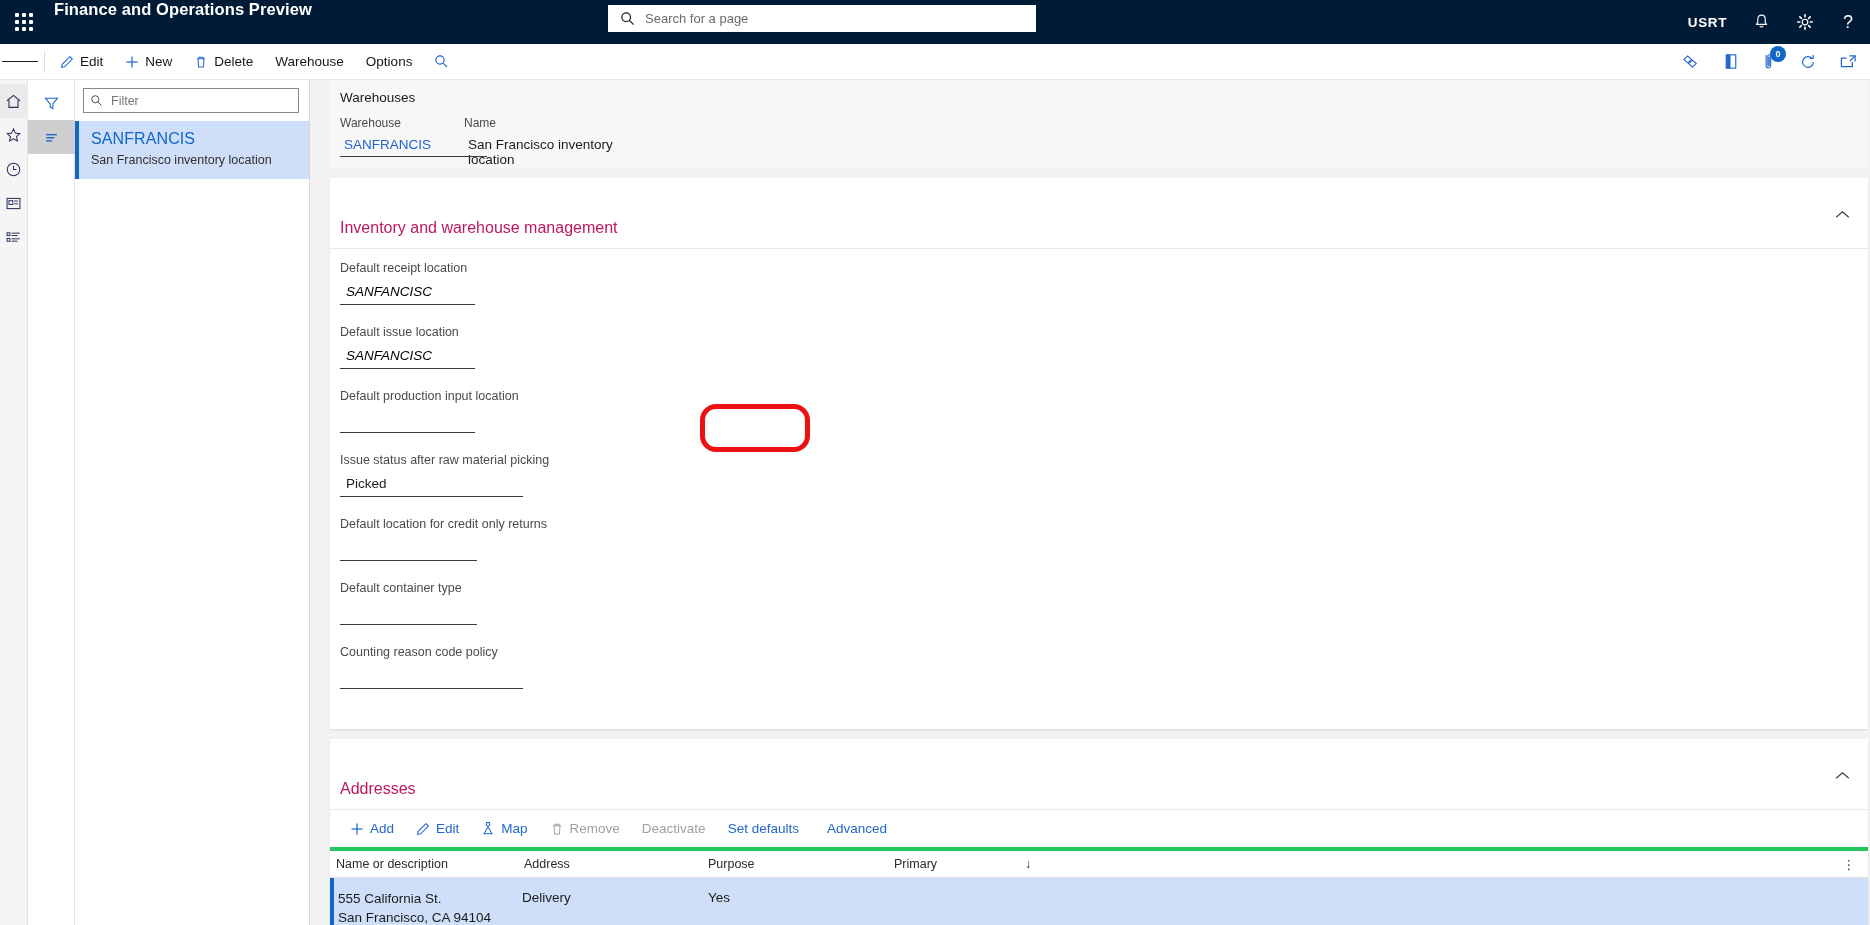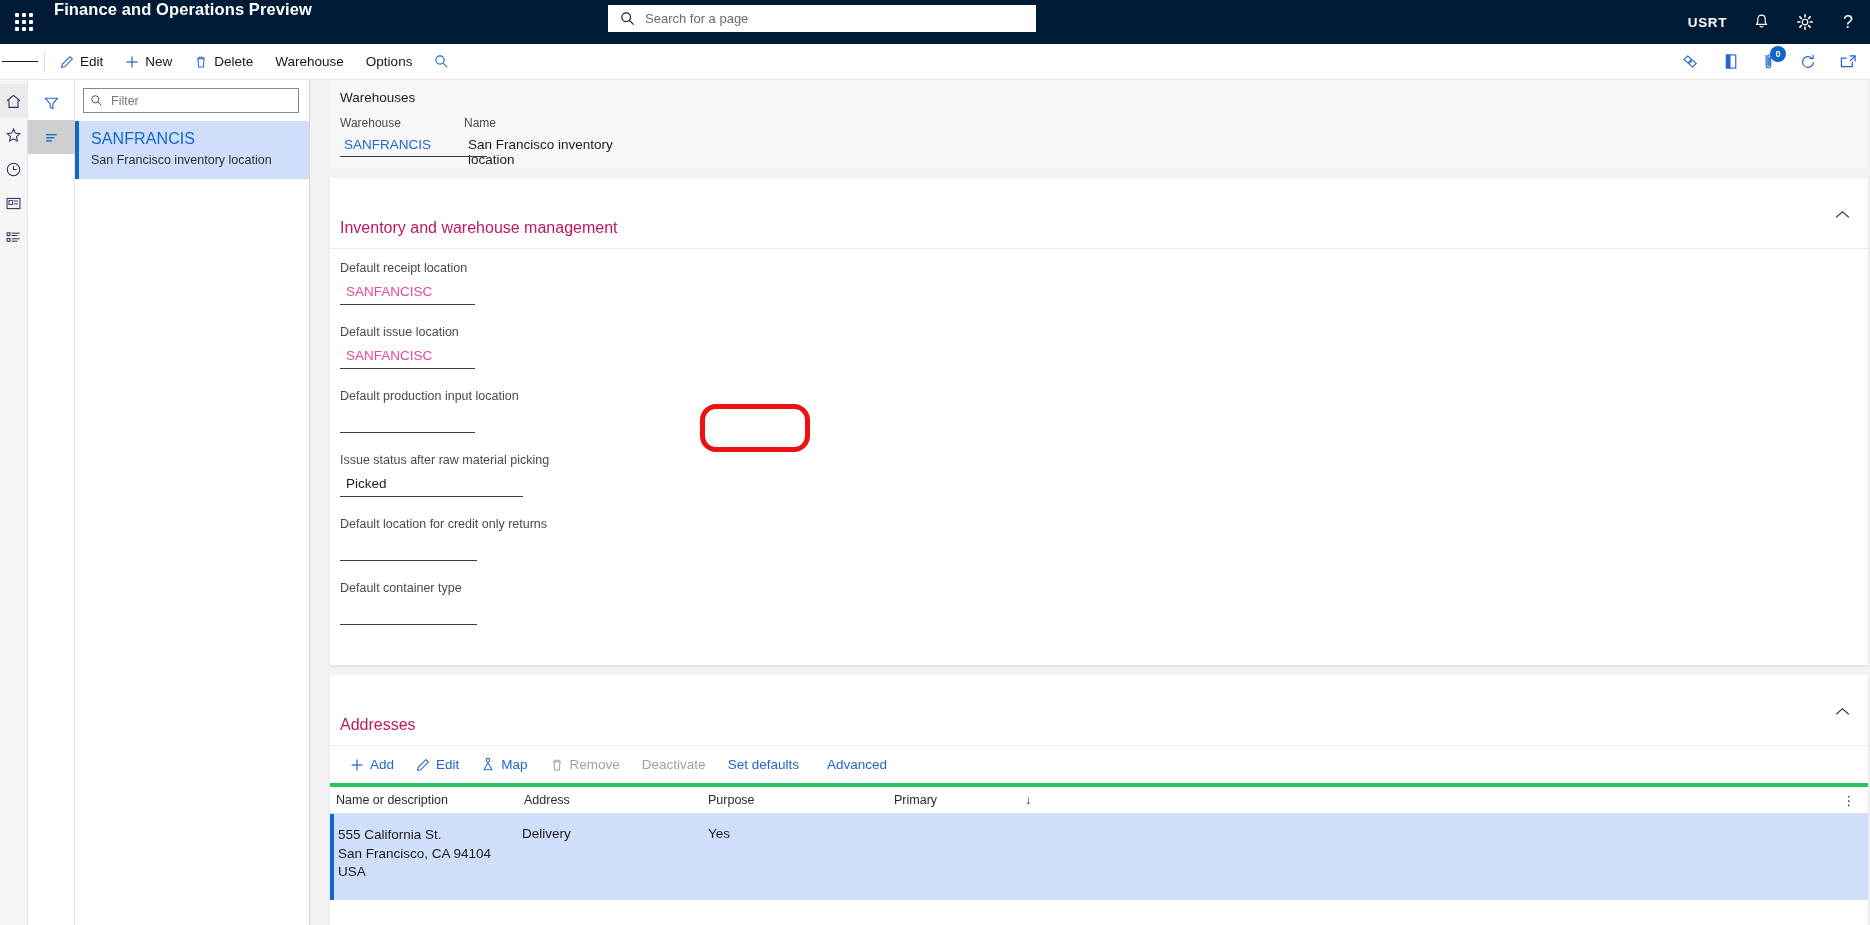--- a/index.html
+++ b/index.html
@@ -142,21 +142,21 @@
     border-bottom: 1px solid #3b3b3b; min-height: 20px;
   }
   .fld-value.link { color: #2266cc; }
 
   
   .field-grid { display: flex; padding: 12px 0 20px 10px; flex-direction: column; }
   .fg-col { display: flex; flex-direction: column; }
   .fg-item { margin-bottom: 20px; }
   .fg-label { font-size: 12.5px; color: #4a4a4a; margin-bottom: 9px; white-space: nowrap; }
   .fg-underline { border-bottom: 1px solid #3b3b3b; height: 21px; padding-left: 6px; font-size: 13.5px; color: #1b1b1b; }
-  .fg-underline.link { color: #ec4899; }
+  .fg-underline.link { color: #000000; font-style: italic; }
 
   
   .addr-toolbar { display: flex; align-items: center; padding: 6px 0 6px 10px; gap: 2px; }
   .tb-item {
     display: inline-flex; align-items: center; gap: 6px;
     padding: 5px 10px; font-size: 13.5px; color: #2266cc; cursor: pointer; white-space: nowrap;
   }
   .tb-item.disabled { color: #a0a0a0; cursor: default; }
 
   
@@ -446,20 +446,24 @@
 
         <div class="fg-col" style="width:240px;">
           <div class="fg-item">
             <div class="fg-label">Default location for credit only returns</div>
             <div class="fg-underline" style="width:137px;"></div>
           </div>
           <div class="fg-item">
             <div class="fg-label">Default container type</div>
             <div class="fg-underline" style="width:137px;"></div>
           </div>
+          <div class="fg-item">
+            <div class="fg-label">Counting reason code policy</div>
+            <div class="fg-underline" style="width:183px;"></div>
+          </div>
         </div>
 
       </div>
     </div>
 
     <div class="card">
       <div class="fasttab-head">
         <div class="fasttab-title">Addresses</div>
         <div class="chev">
           <svg width="15" height="9" viewBox="0 0 16 10">

